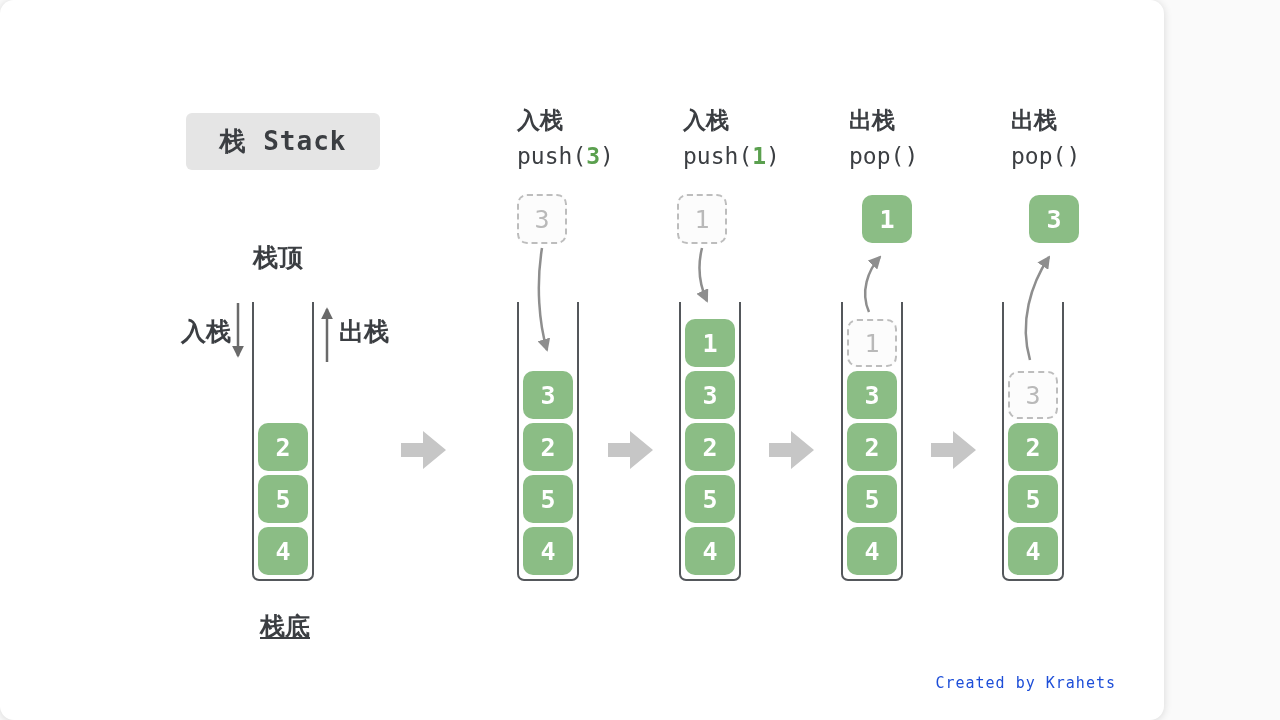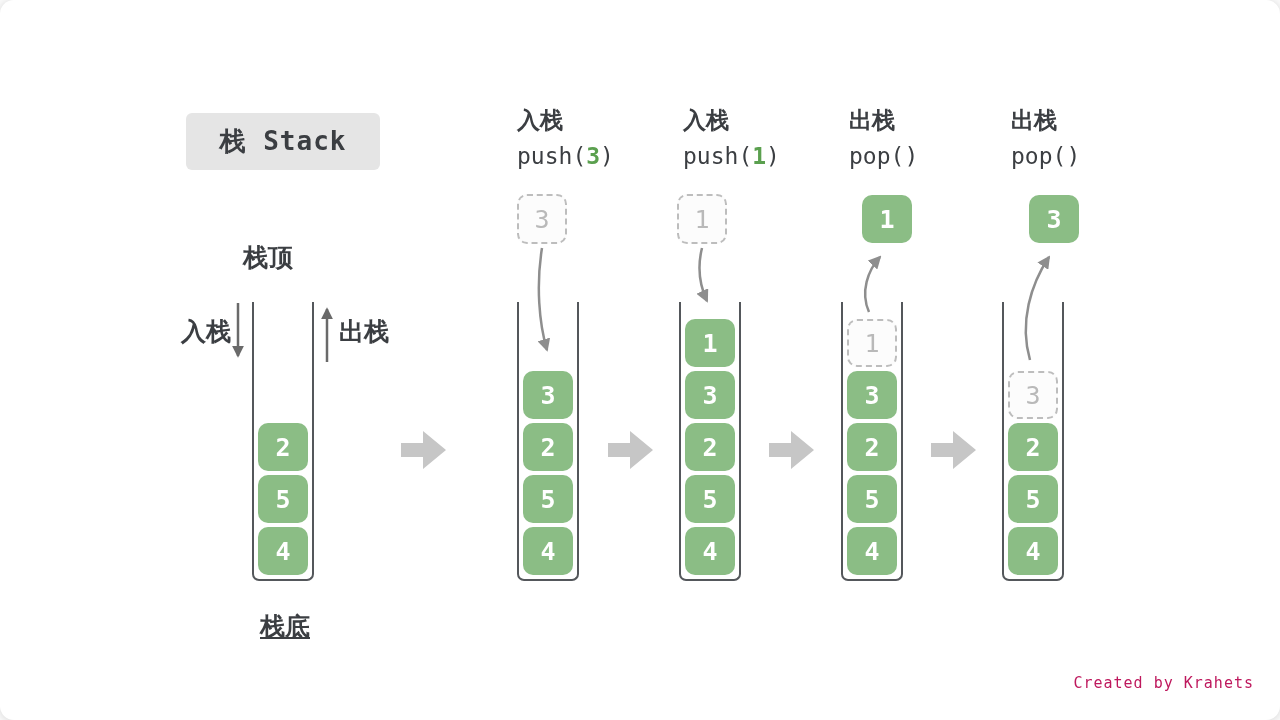--- a/index.html
+++ b/index.html
@@ -3,21 +3,21 @@
 <meta charset="utf-8">
 <style>
   html, body {
     margin: 0;
     padding: 0;
     background: #fafafa;
     font-family: "DejaVu Sans", sans-serif;
   }
   .canvas {
     position: relative;
-    width: 1280px;
+    width: 1164px;
     height: 720px;
     background: #ffffff;
     border-radius: 14px;
     box-shadow: 0 1px 8px rgba(0,0,0,0.14);
     overflow: hidden;
   }
 
   .title-box {
     position: absolute;
     left: 186px; top: 113px;
@@ -71,24 +71,24 @@
   }
   .box.dashed {
     background: #fcfcfc;
     border: 2px dashed #bdbdbd;
     color: #b9b9b9;
     font-weight: normal;
   }
 
   .watermark {
     position: absolute;
-    right: 26px; top: 674px;
+    right: 48px; top: 674px;
     font-family: "DejaVu Sans Mono", monospace;
     font-size: 15px;
-    color: #be185d;
+    color: #1d4ed8;
     letter-spacing: 1px;
   }
 
   svg.overlay {
     position: absolute;
     left: 0; top: 0;
     width: 1280px; height: 720px;
     pointer-events: none;
   }
 </style>
@@ -114,21 +114,21 @@
   <div class="col-head" style="left:1011px;">
     <div class="cn">出栈</div>
     <div class="code"><span>pop(</span><span class="arg"></span><span>)</span></div>
   </div>
 
   <div class="box dashed" style="left:517px; top:194px; height:50px;">3</div>
   <div class="box dashed" style="left:677px; top:194px; height:50px;">1</div>
   <div class="box" style="left:862px; top:195px;">1</div>
   <div class="box" style="left:1029px; top:195px;">3</div>
 
-  <div class="cn-label" style="left:218px; top:244px; width:100px; text-align:center;">栈顶</div>
+  <div class="cn-label" style="left:228px; top:244px; width:100px; text-align:center;">栈顶</div>
   <div class="cn-label" style="left:235px; top:613px; width:100px; text-align:center;text-decoration:underline;">栈底</div>
   <div class="cn-label" style="left:181px; top:318px;">入栈</div>
   <div class="cn-label" style="left:339px; top:318px;">出栈</div>
 
   <div class="stack-container" style="left:252px;"></div>
   <div class="stack-container" style="left:517px;"></div>
   <div class="stack-container" style="left:679px;"></div>
   <div class="stack-container" style="left:841px;"></div>
   <div class="stack-container" style="left:1002px;"></div>
 

